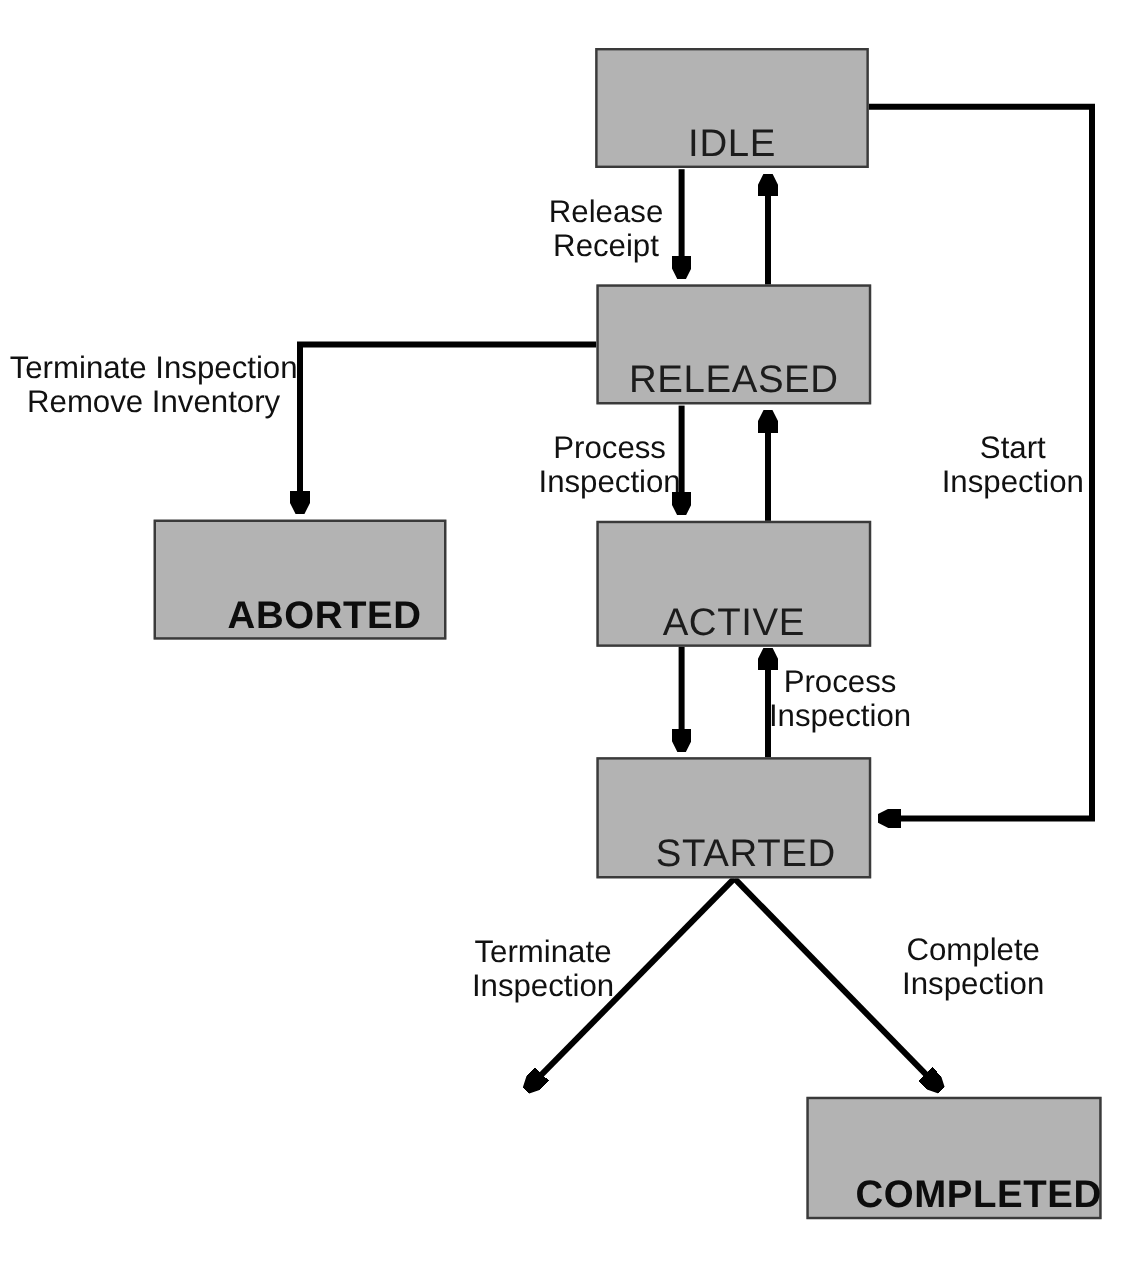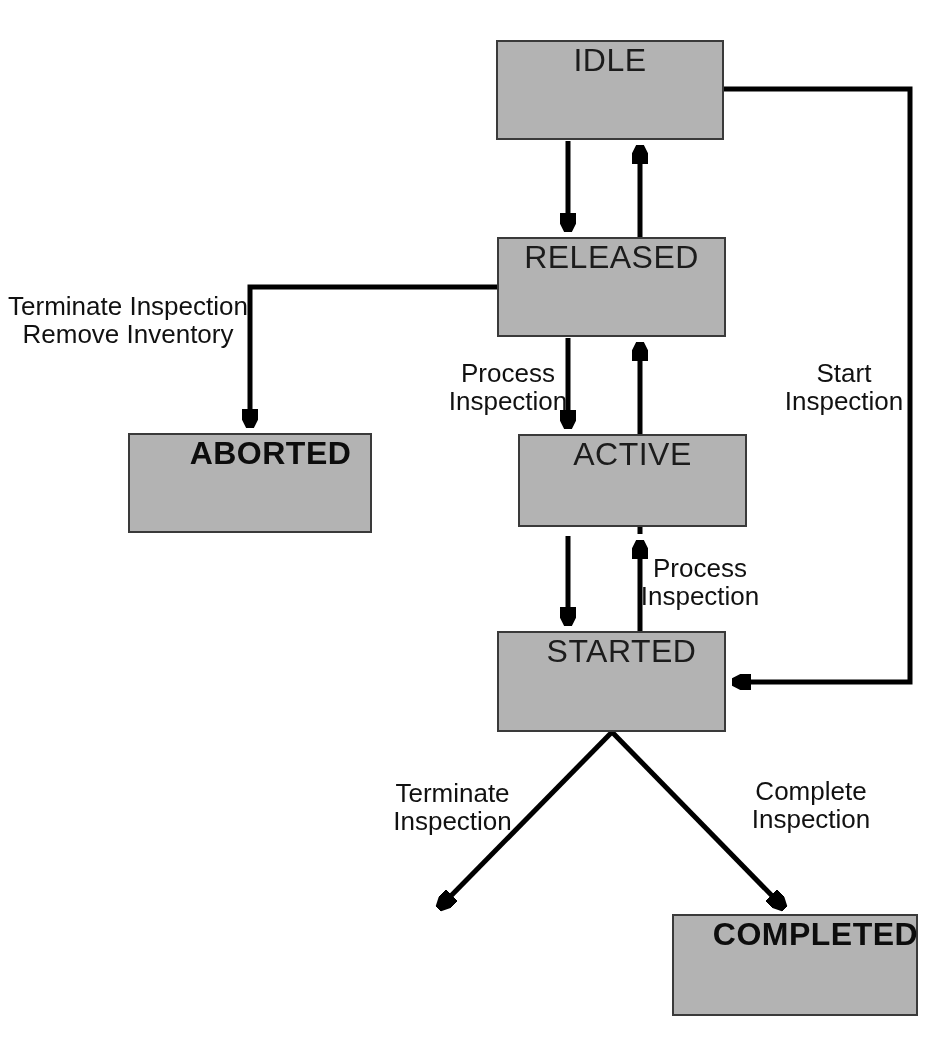--- a/index.html
+++ b/index.html
@@ -28,21 +28,21 @@
     stroke-width: 5;
     fill: none;
     stroke-linejoin: miter;
   }
   .state-box {
     position: absolute;
     box-sizing: border-box;
     background: #b3b3b3;
     border: 2px solid #3a3a3a;
     display: flex;
-    align-items: flex-start;
+    align-items: flex-end;
     justify-content: center;
     font-size: 32px;
     color: #1c1c1c;
     letter-spacing: 0.5px;
     z-index: 2;
   }
   .state-box.bold {
     font-weight: bold;
     color: #0d0d0d;
     padding-left: 41px;
@@ -52,21 +52,21 @@
     font-size: 26px;
     line-height: 28px;
     color: #111111;
     text-align: center;
     white-space: pre-line;
     z-index: 3;
   }
   
   #box-idle       { left: 496px; top: 40px;  width: 228px; height: 100px; }
   #box-released   { left: 497px; top: 237px; width: 229px; height: 100px; }
-  #box-active     { left: 518px; top: 434px; width: 229px; height: 93px; }
+  #box-active     { left: 497px; top: 434px; width: 229px; height: 105px; }
   #box-started    { left: 497px; top: 631px; width: 229px; height: 101px; padding-left: 20px; }
   #box-aborted    { left: 128px; top: 433px; width: 244px; height: 100px; }
   #box-terminated { left: 308px; top: 914px; width: 245px; height: 101px; }
   #box-completed  { left: 672px; top: 914px; width: 246px; height: 102px; }
   
   #lbl-release-receipt      { left: 443px; top: 162px; width: 124px; }
   #lbl-process-upper        { left: 446px; top: 359px; width: 124px; }
   #lbl-process-lower        { left: 636px; top: 554px; width: 128px; }
   #lbl-start-inspection     { left: 781px; top: 359px; width: 126px; }
   #lbl-terminate-remove     { left: 6px;   top: 292px; width: 244px; }
@@ -114,20 +114,22 @@
 
   <div id="box-aborted" class="state-box bold">
     <span>ABORTED</span>
   </div>
 
 
   <div id="box-completed" class="state-box bold">
     <span>COMPLETED</span>
   </div>
 
+  <div id="lbl-release-receipt" class="t-label">Release
+Receipt</div>
 
   <div id="lbl-process-upper" class="t-label">Process
 Inspection</div>
 
   <div id="lbl-process-lower" class="t-label">Process
 Inspection</div>
 
   <div id="lbl-start-inspection" class="t-label">Start
 Inspection</div>
 

